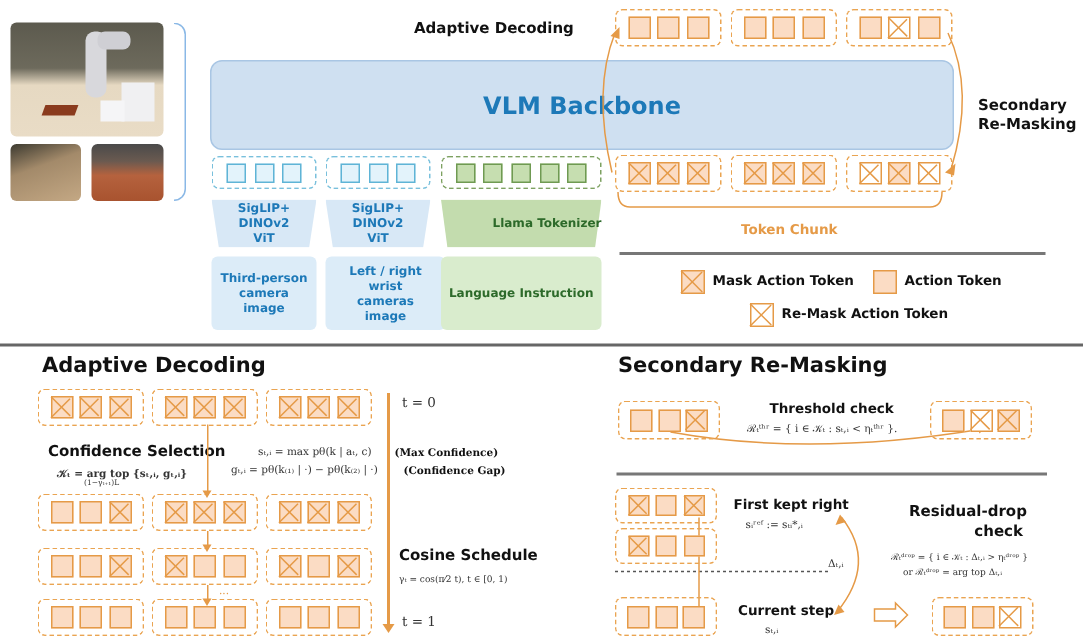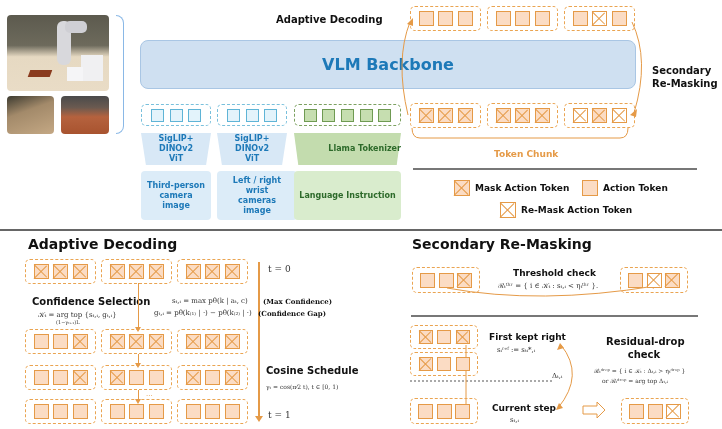--- a/index.html
+++ b/index.html
@@ -11,21 +11,21 @@
   .photo-w1 { left: 7px; top: 96px; width: 47px; height: 38px; background: linear-gradient(160deg, #3c3a30 0%, #a38a6a 40%, #c4a884 100%); }
   .photo-w2 { left: 61px; top: 96px; width: 48px; height: 38px; background: linear-gradient(180deg, #4a4a4a 0%, #6a5a50 30%, #b5623e 55%, #a8532f 100%); }
   .robot { position:absolute; left: 50px; top: 6px; width: 14px; height: 44px; background: #d8d8dc; border-radius: 6px; }
   .robot2 { position:absolute; left: 58px; top: 6px; width: 22px; height: 12px; background: #cfcfd4; border-radius: 5px; }
   .box1 { position:absolute; left: 74px; top: 40px; width: 22px; height: 26px; background: #f0f0f2; }
   .box2 { position:absolute; left: 60px; top: 52px; width: 16px; height: 14px; background: #f5f5f7; }
   .pad { position:absolute; left: 22px; top: 55px; width: 22px; height: 7px; background: #8a3b1e; transform: skewX(-20deg); }
   .brace { position: absolute; left: 116px; top: 15px; width: 8px; height: 119px; border: 1.5px solid #8ab8e6; border-left: none; border-radius: 0 8px 8px 0; }
 
   
-  .backbone { position: absolute; left: 140px; top: 40px; width: 496px; height: 49px; background: #cfe0f1; border: 1.2px solid #a9c6e4; border-radius: 8px; display:flex; align-items:center; justify-content:center; }
+  .backbone { position: absolute; left: 140px; top: 40px; width: 496px; height: 60px; background: #cfe0f1; border: 1.2px solid #a9c6e4; border-radius: 8px; display:flex; align-items:center; justify-content:center; }
   .backbone span { color: #1d79b8; font-weight: bold; font-size: 16px; }
 
   
   .grp { position: absolute; border: 1.3px dashed #eaa451; border-radius: 5px; display: flex; align-items: center; justify-content: space-evenly; padding: 0 3px; }
   .grp.blue { border-color: #79c0dc; }
   .grp.green { border-color: #7da161; }
   .tok { width: 16px; height: 16px; border: 1.2px solid #e59a47; background: #fbdcc4; position: relative; }
   .tok.blue { border-color: #5fb4d6; background: #e3f3fb; }
   .tok.green { border-color: #6f9a52; background: #c6deb0; }
   .tok.mask::before, .tok.mask::after, .tok.remask::before, .tok.remask::after { content:""; position:absolute; left:-1px; top:50%; width: calc(100% * 1.414); height: 1.2px; background:#e59a47; transform-origin: left center; }
@@ -280,27 +280,27 @@
     </div>
   </div>
 
 <div class="vline" style="left:258px;top:262px;height:158px;"></div>
 <div style="position:absolute;left:255px;top:416px;border-left:4px solid transparent;border-right:4px solid transparent;border-top:6px solid #e59a47;"></div>
 
 <div class="math" style="left:268px;top:264px;font-size:9px;text-align:right;">t = 0</div>
 <div class="math" style="left:268px;top:410px;font-size:9px;">t = 1</div>
 
 <div class="lbl" style="left:32px;top:296px;font-size:10px;">Confidence Selection</div>
-<div class="math" style="left:38px;top:311px;">𝒦ₜ =  arg top  {sₜ,ᵢ, gₜ,ᵢ}</div>
+<div class="math" style="left:38px;top:311px;font-weight:bold;">𝒦ₜ =  arg top  {sₜ,ᵢ, gₜ,ᵢ}</div>
 <div class="math" style="left:56px;top:319px;font-size:5px;">(1−γₜ₊₁)L</div>
 
 <div class="math" style="left:172px;top:297px;">sₜ,ᵢ = max pθ(k | aₜ, c)</div>
 <div class="math-bold" style="left:263px;top:297px;">(Max Confidence)</div>
 <div class="math" style="left:154px;top:309px;">gₜ,ᵢ = pθ(k₍₁₎ | ·) − pθ(k₍₂₎ | ·)</div>
-<div class="math-bold" style="left:258px;top:309px;">(Confidence Gap)</div>
+<div class="math-bold" style="left:269px;top:309px;">(Confidence Gap)</div>
 
 <div class="lbl" style="left:266px;top:365px;font-size:10px;">Cosine Schedule</div>
 <div class="math" style="left:266px;top:383px;font-size:6px;">γₜ = cos(π⁄2 t),  t ∈ [0, 1)</div>
 
 <div class="darrow" style="left:138px;top:283px;height:45px;"></div>
 <div class="darrow" style="left:138px;top:354px;height:10px;"></div>
 <div class="darrow" style="left:138px;top:390px;height:10px;"></div>
 <div class="math" style="left:146px;top:390px;color:#e59a47;">...</div>
 
 <div class="section-title" style="left:412px;top:236px;">Secondary Re-Masking</div>
@@ -341,18 +341,18 @@
 <div class="math" style="left:498px;top:281px;">ℛₜᵗʰʳ = { i ∈ 𝒦ₜ  :  sₜ,ᵢ &lt; ηₜᵗʰʳ }.</div>
 
 <div class="hrule" style="left:411px;top:315px;width:287px;"></div>
 
 <div class="lbl" style="left:489px;top:332px;font-size:9px;">First kept right</div>
 <div class="math" style="left:497px;top:346px;">sᵢʳᵉᶠ := sₜᵢ*,ᵢ</div>
 <div class="math" style="left:552px;top:372px;">Δₜ,ᵢ</div>
 <div class="lbl" style="left:492px;top:403px;font-size:9px;">Current step</div>
 <div class="math" style="left:510px;top:416px;">sₜ,ᵢ</div>
 
-<div class="lbl" style="left:606px;top:335px;font-size:10px;text-align:center;width:76px;line-height:13px;">
+<div class="lbl" style="left:606px;top:335px;font-size:10px;text-align:right;width:76px;line-height:13px;">
   <div>Residual-drop</div>
   <div>check</div>
 </div>
 <div class="math" style="left:594px;top:367px;font-size:6px;">ℛₜᵈʳᵒᵖ = { i ∈ 𝒦ₜ  :  Δₜ,ᵢ &gt; ηₜᵈʳᵒᵖ }</div>
 <div class="math" style="left:602px;top:377px;font-size:6px;">or   ℛₜᵈʳᵒᵖ = arg top Δₜ,ᵢ</div>
 
 </body></html>

